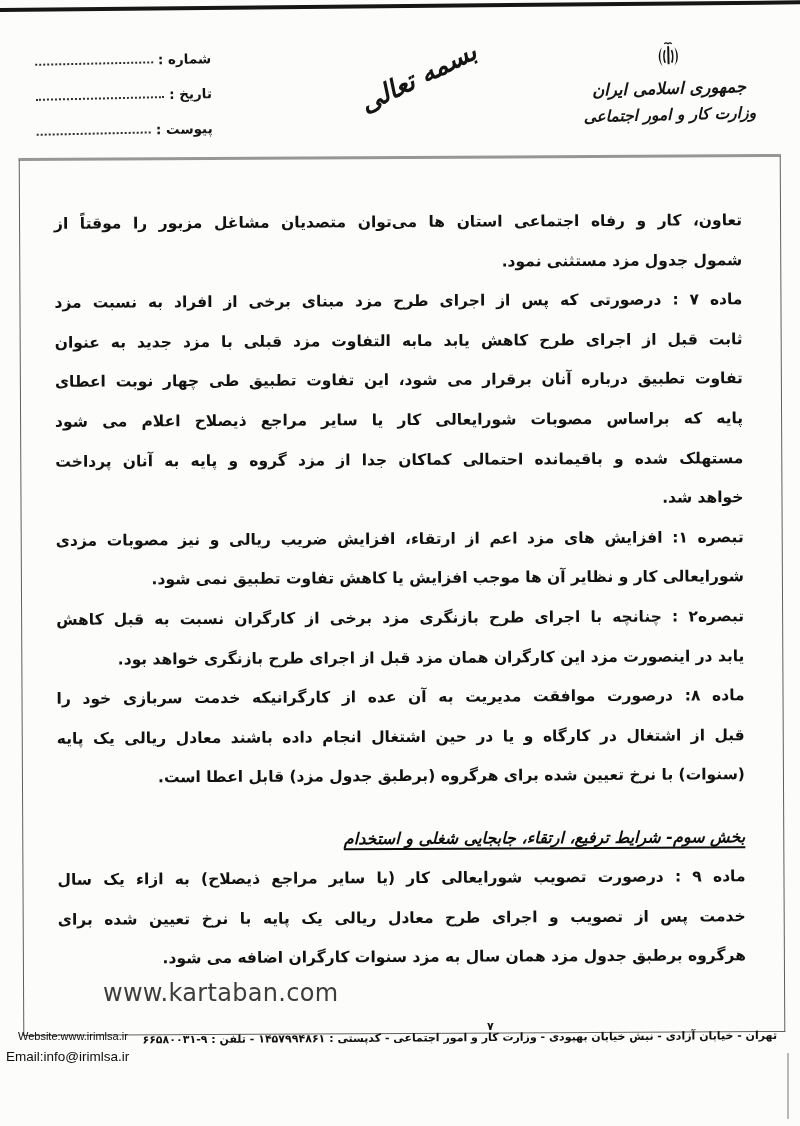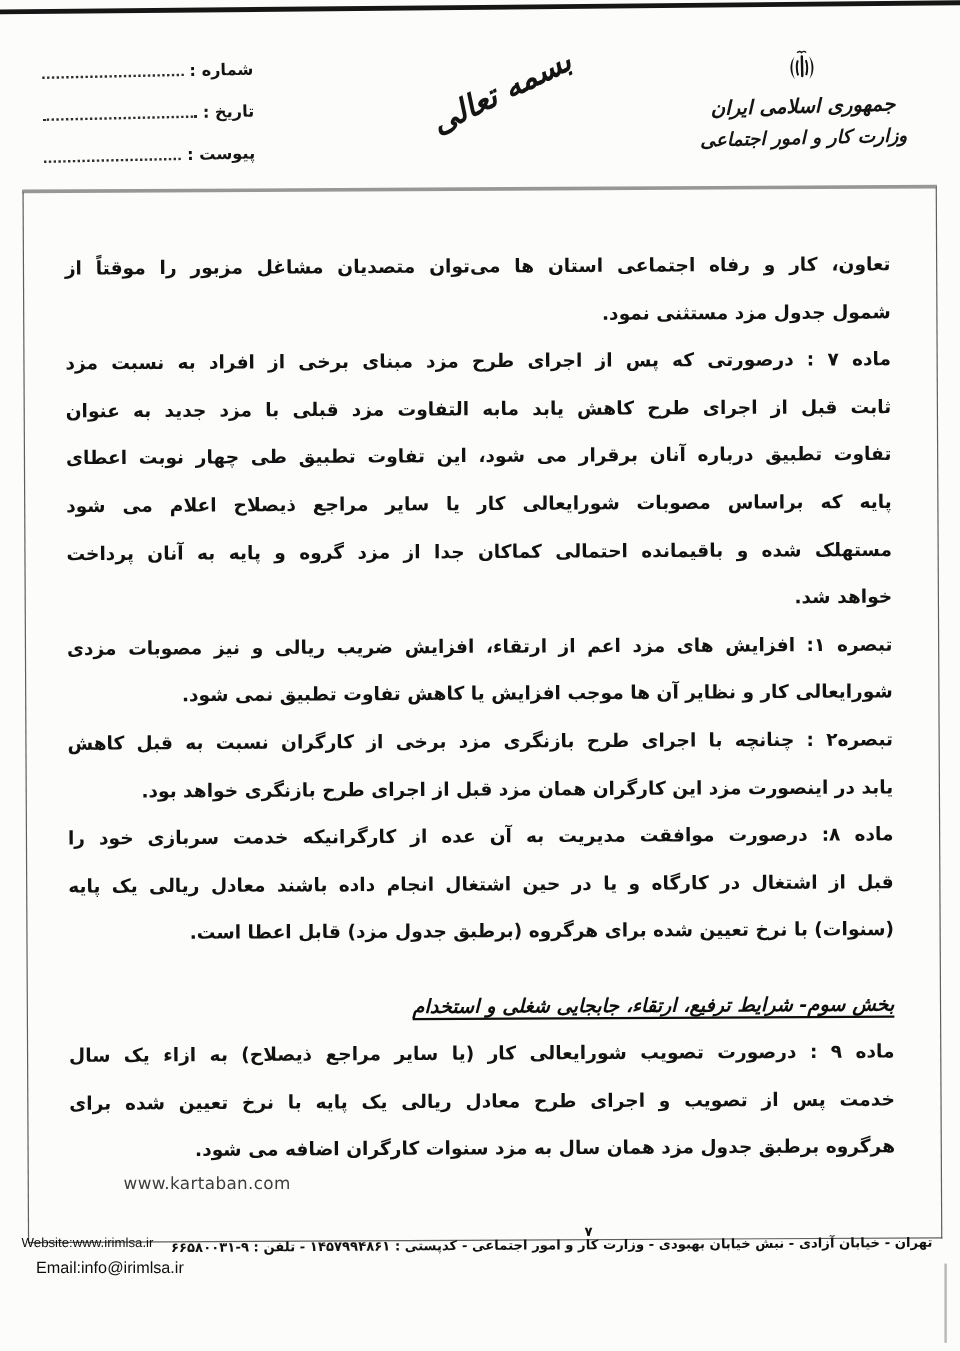--- a/index.html
+++ b/index.html
@@ -52,40 +52,40 @@
   }
   .tline.end{text-align:right;text-align-last:right;}
   .section-heading{
     display:block;margin-top:22px;height:40px;line-height:40px;
     font-size:16px;font-weight:700;font-style:italic;
     text-decoration:underline;text-decoration-thickness:1.5px;text-underline-offset:4px;
     text-align:right;color:#0d0d0d;
   }
   .watermark{
     position:absolute;left:103px;top:979px;
-    font-size:14px;color:#3d3d3d;letter-spacing:0.3px;
+    font-size:24px;color:#3d3d3d;letter-spacing:0.3px;
     font-family:"DejaVu Sans",sans-serif;
     text-align:right;
   }
   
   .footer-fa{
     position:absolute;top:1031px;right:23px;width:585px;direction:rtl;
     text-align:right;font-size:11px;font-weight:700;white-space:nowrap;color:#101010;
     transform:rotate(-0.4deg);
   }
   .page-num{
     position:absolute;top:1020px;left:487px;
     font-size:11px;font-weight:700;color:#101010;
   }
   .footer-web{
     position:absolute;top:1030px;left:18px;
     font-family:"Liberation Sans",sans-serif;font-size:11px;color:#0e0e0e;
   }
   .footer-email{
-    position:absolute;top:1049px;left:30px;
+    position:absolute;top:1049px;left:6px;
     font-family:"Liberation Sans",sans-serif;font-size:13.5px;color:#0e0e0e;
   }
   .corner-line{
     position:absolute;left:787px;top:1053px;width:1.5px;height:66px;background:#b8b8b8;
   }
 </style>
 </head>
 <body>
 
 <div class="scan-line"></div>

